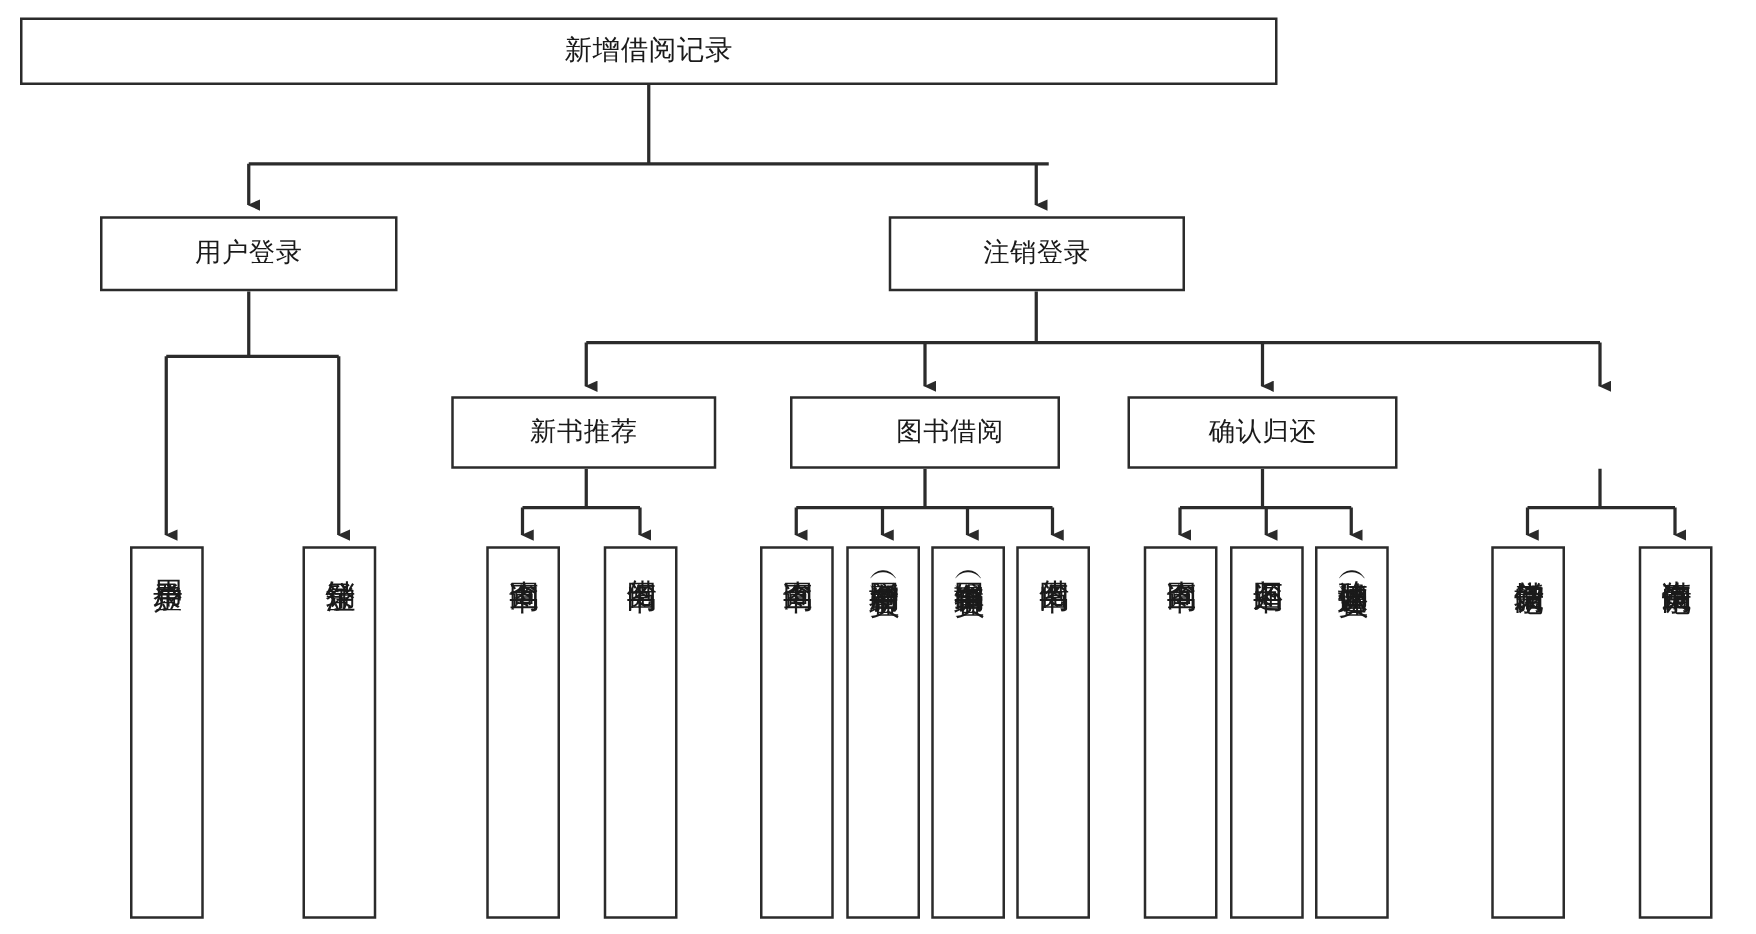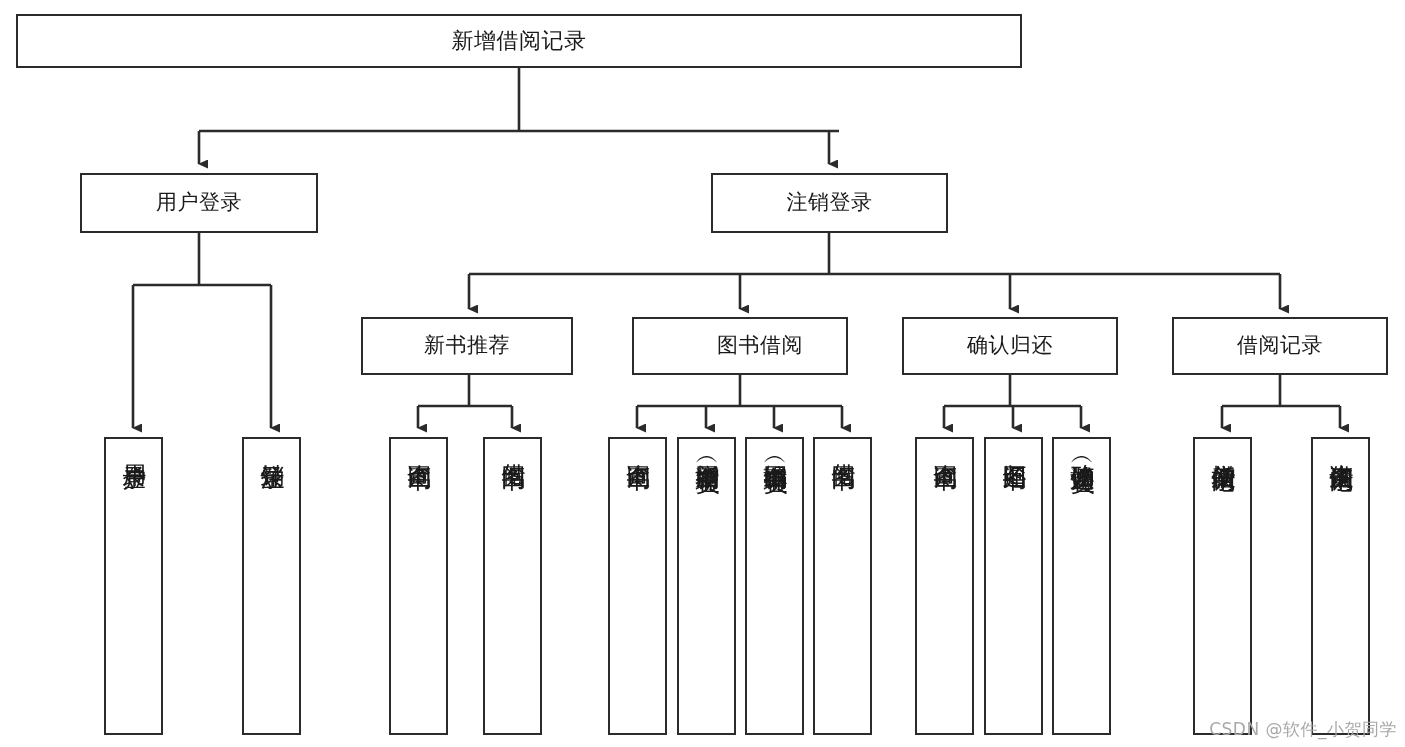--- a/index.html
+++ b/index.html
@@ -146,23 +146,20 @@
   </div>
 
   <div class="node horizontal" style="left:632px; top:317px; width:216px; height:58px;padding-left:40px;">
     <span class="node-label">图书借阅</span>
   </div>
 
   <div class="node horizontal" style="left:902px; top:317px; width:216px; height:58px;">
     <span class="node-label">确认归还</span>
   </div>
 
-  <div class="node horizontal" style="left:1172px; top:317px; width:216px; height:58px;">
-    <span class="node-label">借阅记录</span>
-  </div>
 
   <div class="node vertical" style="left:104px; top:437px; width:59px; height:298px;">
     <span class="node-label">用户登录</span>
   </div>
 
   <div class="node vertical" style="left:242px; top:437px; width:59px; height:298px;">
     <span class="node-label">注销登录</span>
   </div>
 
   <div class="node vertical" style="left:389px; top:437px; width:59px; height:298px;">
@@ -202,15 +199,14 @@
   </div>
 
   <div class="node vertical" style="left:1193px; top:437px; width:59px; height:298px;">
     <span class="node-label">新增借阅记录</span>
   </div>
 
   <div class="node vertical" style="left:1311px; top:437px; width:59px; height:298px;">
     <span class="node-label">查询借阅记录</span>
   </div>
 
-  <div id="watermark">CSDN @软件_小贺同学</div>
 
 </div>
 
 </body></html>

